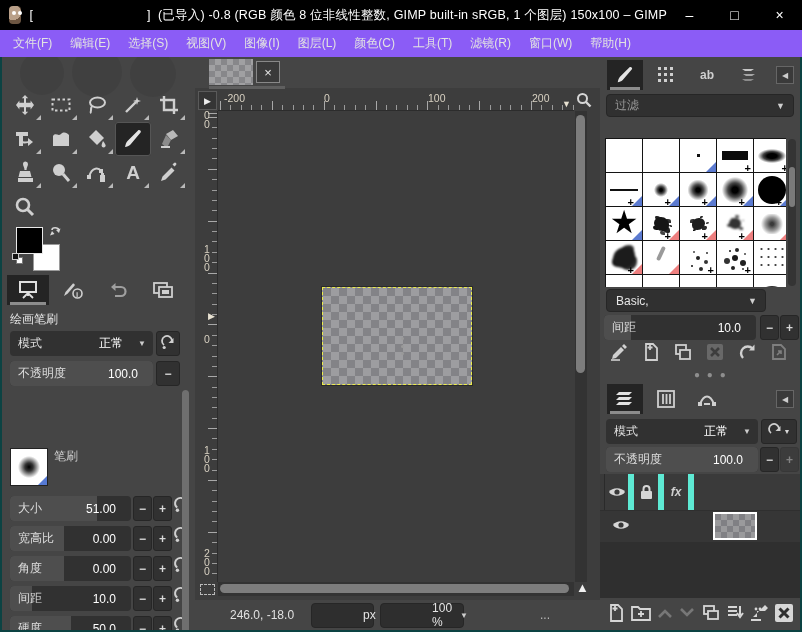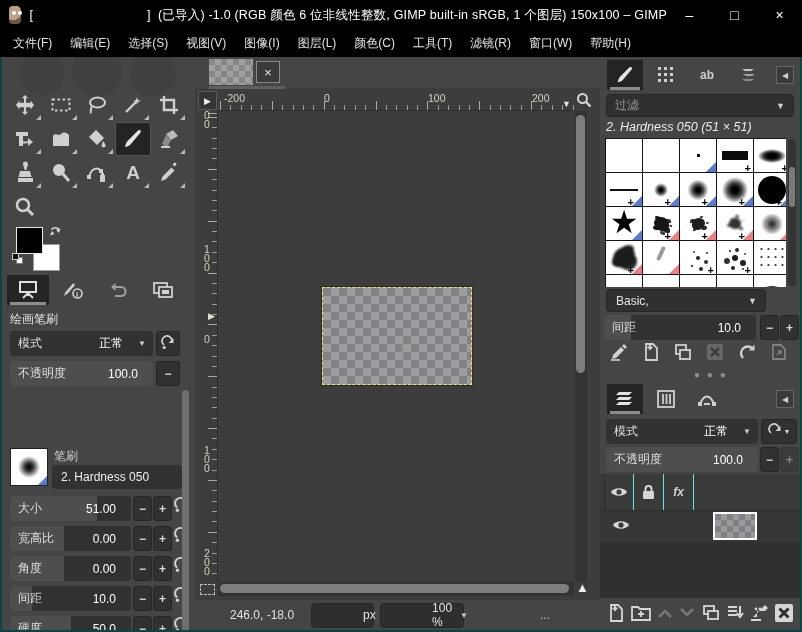--- a/index.html
+++ b/index.html
@@ -6,21 +6,21 @@
   html,body{width:802px;height:632px;overflow:hidden;}
   body{background:#0c4343;position:relative;font-size:12px;color:#dcdcdc;}
   
   #titlebar{position:absolute;left:0;top:0;width:802px;height:30px;background:#000;display:flex;align-items:center;color:#fff;}
   #app-icon{width:18px;height:18px;margin:0 8px 0 9px;border-radius:4px;background:radial-gradient(circle at 35% 35%,#b9a089 55%,#6e5743 56%);position:relative;}
   #app-icon:before{content:"";position:absolute;left:3px;top:5px;width:4px;height:4px;border-radius:50%;background:#fff;box-shadow:6px 0 0 #fff;}
   #title-text{white-space:pre;font-size:12.5px;letter-spacing:.2px;}
   #win-controls{margin-left:auto;display:flex;height:30px;}
   .wbtn{width:45px;height:30px;display:flex;align-items:center;justify-content:center;font-size:14px;color:#fff;}
   
-  #menubar{position:absolute;left:0;top:30px;width:802px;height:27px;background:#000000;display:flex;align-items:center;padding-left:4px;}
+  #menubar{position:absolute;left:0;top:30px;width:802px;height:27px;background:#8b5cf6;display:flex;align-items:center;padding-left:4px;}
   .menu-item{padding:4px 9px;color:#e2e2e2;}
   
   #main{position:absolute;left:2px;top:57px;width:798px;height:573px;background:#454545;}
   
   #toolbox{position:absolute;left:0;top:0;width:193px;height:573px;background:#454545;overflow:hidden;}
   .wilber-deco{position:absolute;top:-14px;left:8px;width:180px;height:48px;opacity:.35;}
   .wilber-deco i{position:absolute;border-radius:50%;background:#383838;}
   .tools{position:absolute;left:5px;top:31px;width:184px;display:flex;flex-wrap:wrap;}
   .tool{width:36px;height:34px;display:flex;align-items:center;justify-content:center;position:relative;border-radius:3px;}
   .tool.active{background:#242424;box-shadow:inset 0 0 0 1px #555;}
@@ -134,35 +134,35 @@
   .g-texdark{width:34px;height:32px;margin-top:20px;border-radius:50%;background:radial-gradient(circle,#0e0e0e 45%,#333 70%,transparent 78%);}
   #tag-combo{position:absolute;left:6px;top:232px;width:160px;height:23px;background:#303030;border:1px solid #262626;border-radius:4px;display:flex;align-items:center;color:#e6e6e6;}
   #tag-combo .cval{padding-left:9px;}
   #tag-combo .arr{margin-left:auto;margin-right:8px;color:#cfcfcf;font-size:9px;}
   #rd-actions{position:absolute;left:4px;top:286px;width:190px;display:flex;justify-content:space-between;padding:0 6px;}
   #rd-dots{position:absolute;left:94px;top:312px;color:#8e8e8e;letter-spacing:2px;font-size:10px;}
   #lw-tabs{position:absolute;left:7px;top:327px;display:flex;gap:5px;align-items:center;width:190px;}
   #lw-tabs .collapse-btn{margin-left:auto;margin-right:3px;}
   #layer-list{position:absolute;left:0;top:417px;width:200px;height:124px;background:#2f2f2f;}
   #ll-header{position:absolute;left:0;top:0;width:200px;height:36px;background:#3a3a3a;display:flex;}
-  .ll-hcell{width:30px;height:36px;border-right:1px solid #5eead4;display:flex;align-items:center;justify-content:center;}
+  .ll-hcell{width:30px;height:36px;border-right:6px solid #5eead4;display:flex;align-items:center;justify-content:center;}
   .ll-hcell:first-child{border-left:1px solid #2a2a2a;margin-left:4px;}
   #ll-row{position:absolute;left:0;top:37px;width:200px;height:31px;background:#363636;display:flex;align-items:center;}
   #ll-row .eye{margin-left:12px;}
   #layer-thumb{position:absolute;left:113px;top:1px;width:44px;height:28px;background:repeating-conic-gradient(#9a9a9c 0% 25%,#808084 0% 50%) 0 0/12px 12px;border:2px solid #fff;}
   #rd-bottom{position:absolute;left:0;top:541px;width:200px;height:32px;display:flex;align-items:center;justify-content:space-between;padding:0 7px;}
   svg{overflow:visible}
   .dis{opacity:.42}
 </style>
 </head>
 <body>
 
 <div id="titlebar">
   <div id="app-icon"></div>
-  <span id="title-text">[                               ]  (已导入) -1.0 (RGB 颜色 6 位非线性整数, GIMP built-in sRGB, 1 个图层) 150x100 – GIMP</span>
+  <span id="title-text">[                               ]  (已导入) -0.8 (RGB 颜色 8 位非线性整数, GIMP built-in sRGB, 1 个图层) 150x100 – GIMP</span>
   <div id="win-controls">
     <div class="wbtn">–</div>
     <div class="wbtn">□</div>
     <div class="wbtn">×</div>
   </div>
 </div>
 
 <div id="menubar">
     <span class="menu-item">文件(F)</span>
     <span class="menu-item">编辑(E)</span>
@@ -363,21 +363,20 @@
         <span class="lab">不透明度</span>
         <span class="val">100.0</span>
       </div>
       <div class="sqbtn" style="left:154px;top:52px;width:24px">−</div>
 
       <div id="brush-thumb">
         <div class="dotc"></div>
           <div class="corner"></div>
       </div>
       <div id="brush-lab">笔刷</div>
-      <div id="brush-name">2. Hardness 050</div>
 
       <div class="row" style="left:8px;top:187px;width:121px">
         <div class="fillbar" style="width: 72%;"></div>
         <span class="lab">大小</span>
         <span class="val">51.00</span>
       </div>
       <div class="sqbtn" style="left:131px;top:187px;width:19px">−</div>
       <div class="sqbtn" style="left:151px;top:187px;width:19px">+</div>
       <div class="ghost" style="left:172px;top:190px">
         <svg width="15" height="15" viewBox="0 0 14 14">
@@ -567,21 +566,20 @@
           </svg>
       </div>
       <div class="collapse-btn">◀</div>
     </div>
 
     <div id="filter-combo">
       <span class="cval">过滤</span>
       <span class="arr">▼</span>
     </div>
 
-    <div id="cur-brush">2. Hardness 050 (51 × 51)</div>
 
     <div id="brush-grid">
         <div class="bcell"></div>
         <div class="bcell"></div>
         <div class="bcell has-c">
           <span class="g g-dot"></span>
           <span class="corner-blue"></span>
         </div>
         <div class="bcell">
           <span class="g g-bar"></span>

